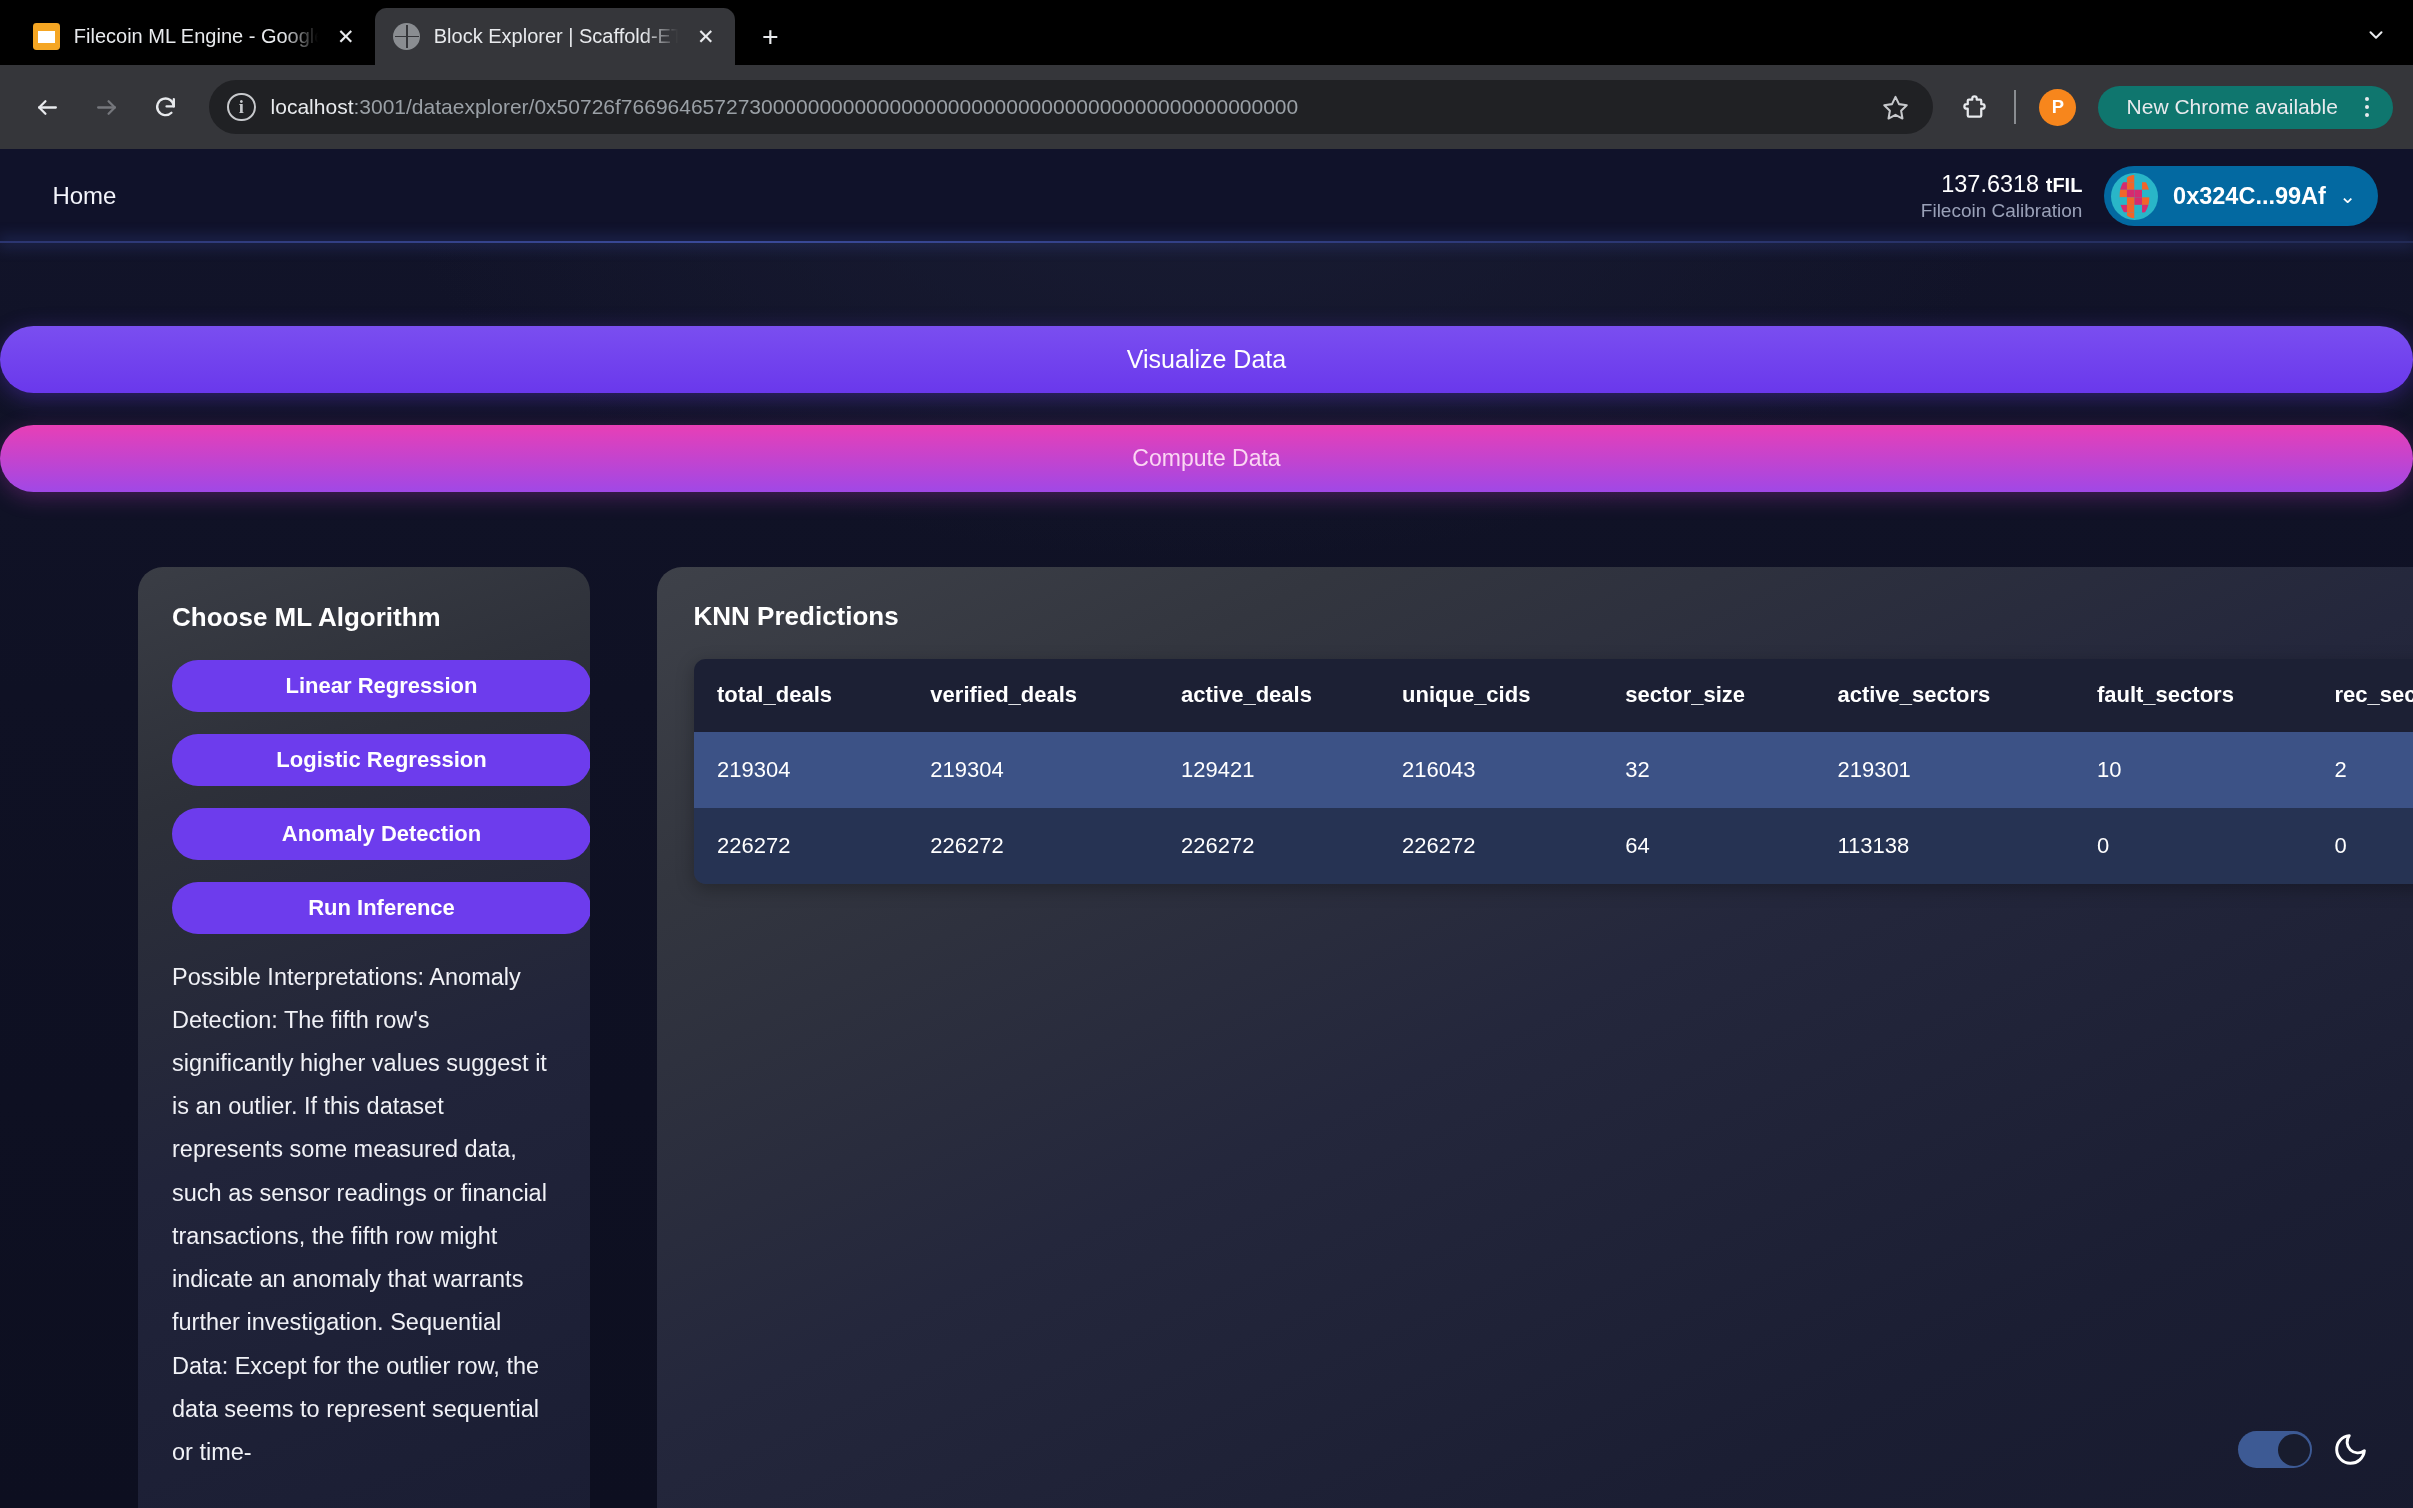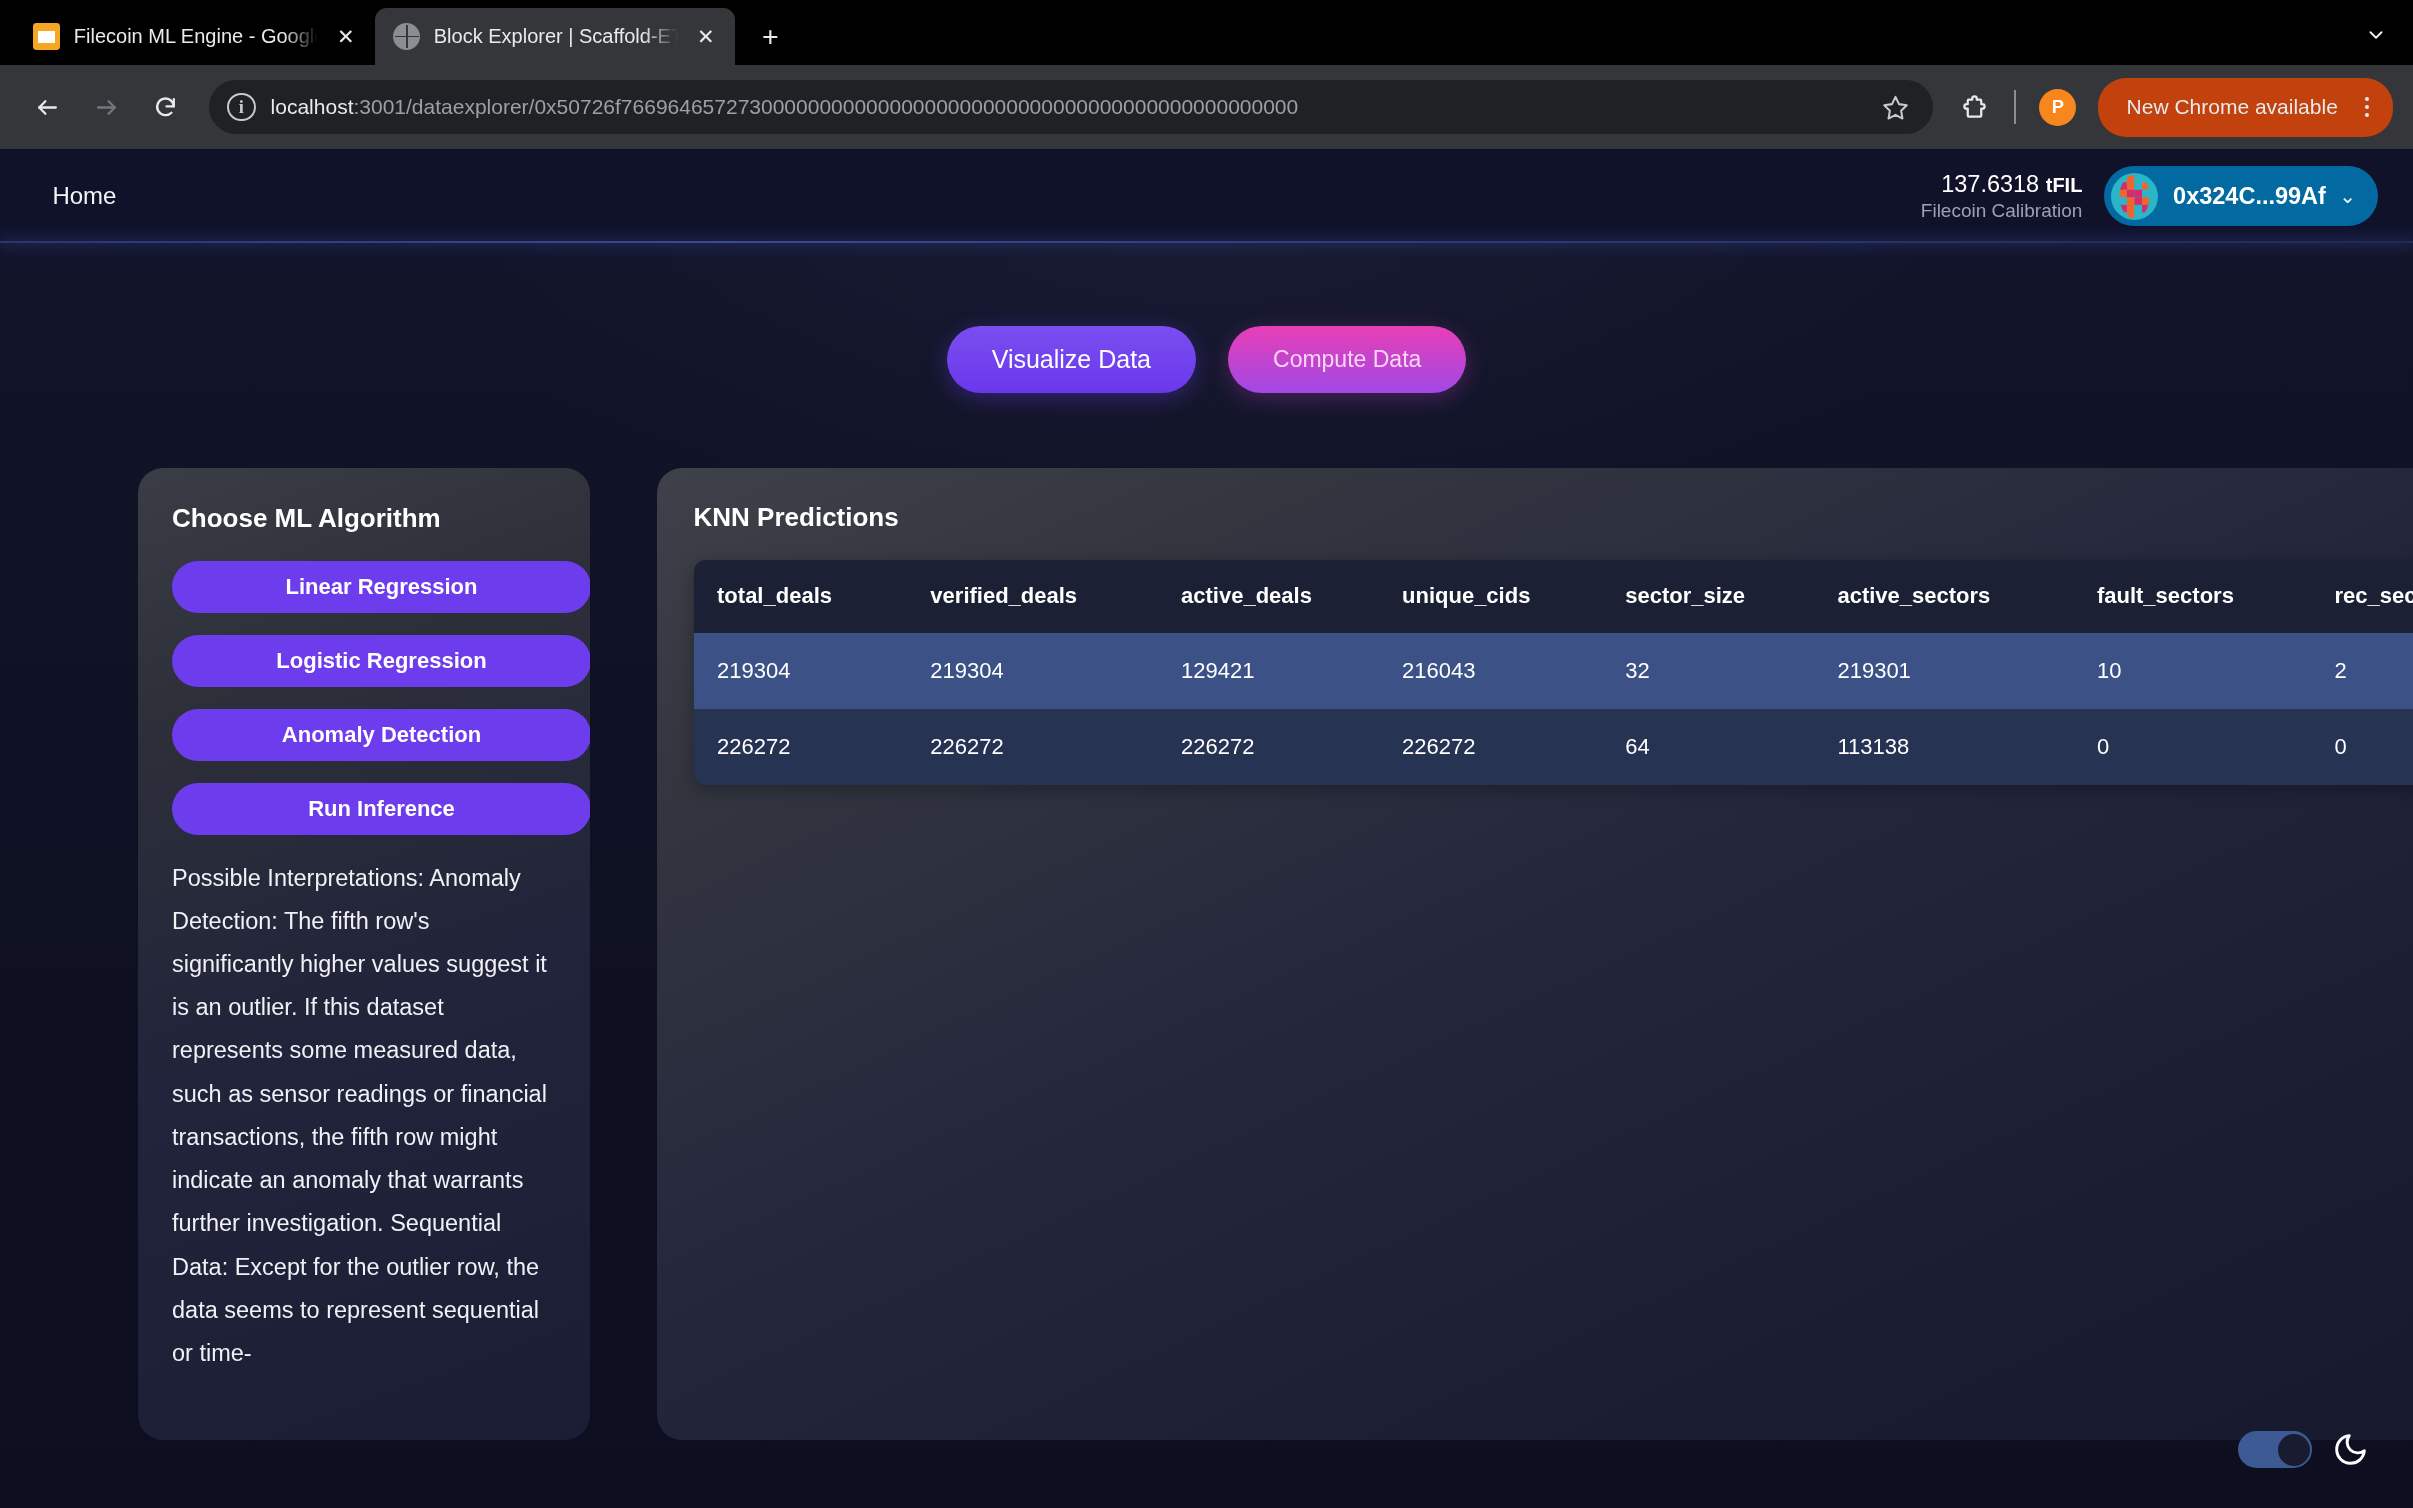--- a/index.html
+++ b/index.html
@@ -158,22 +158,22 @@
   }
   .tb-avatar {
     width: 37px; height: 37px; border-radius: 50%;
     background: #f7861c;
     color: #fff; font-size: 18.4px; font-weight: bold;
     display: flex; align-items: center; justify-content: center;
     flex: 0 0 37px;
     margin: 0 8.4px;
   }
   .chrome-update {
-    height: 59px;
-    background: #c2410c;
+    height: 43px;
+    background: #0f766e;
     border-radius: 28px;
     display: flex; align-items: center;
     padding: 0 11.7px 0 28.5px;
     gap: 15px;
     margin-left: 8.4px;
     flex: 0 0 auto;
   }
   .chrome-update-label {
     color: #e8eaed; font-size: 21px; white-space: nowrap;
   }
@@ -251,20 +251,21 @@
   .hero { text-align: center; padding-top: 59px; }
   .hero-title {
     color: #a9a8d6;
     font-size: 30px;
     font-weight: normal;
     letter-spacing: 0.2px;
   }
   .hero-actions {
     display: flex; justify-content: center; gap: 32px;
     margin-top: 23.5px;
+    flex-direction: column;
   }
   .btn-visualize {
     height: 67px;
     padding: 0 45px;
     border: none;
     border-radius: 34px;
     background: linear-gradient(180deg, #7a4ef0 0%, #6a38ec 100%);
     color: #ffffff;
     font-size: 25px;
     font-family: inherit;

